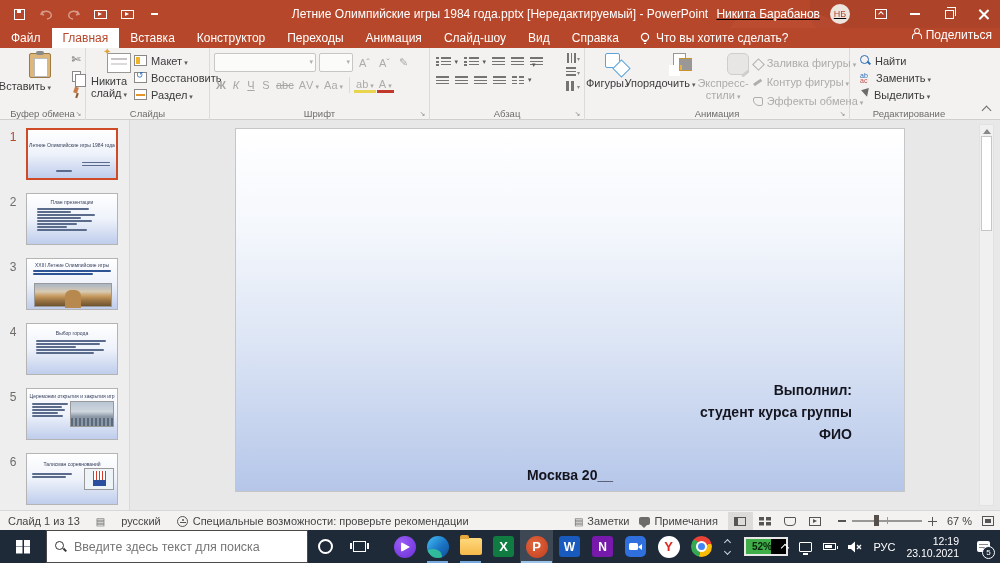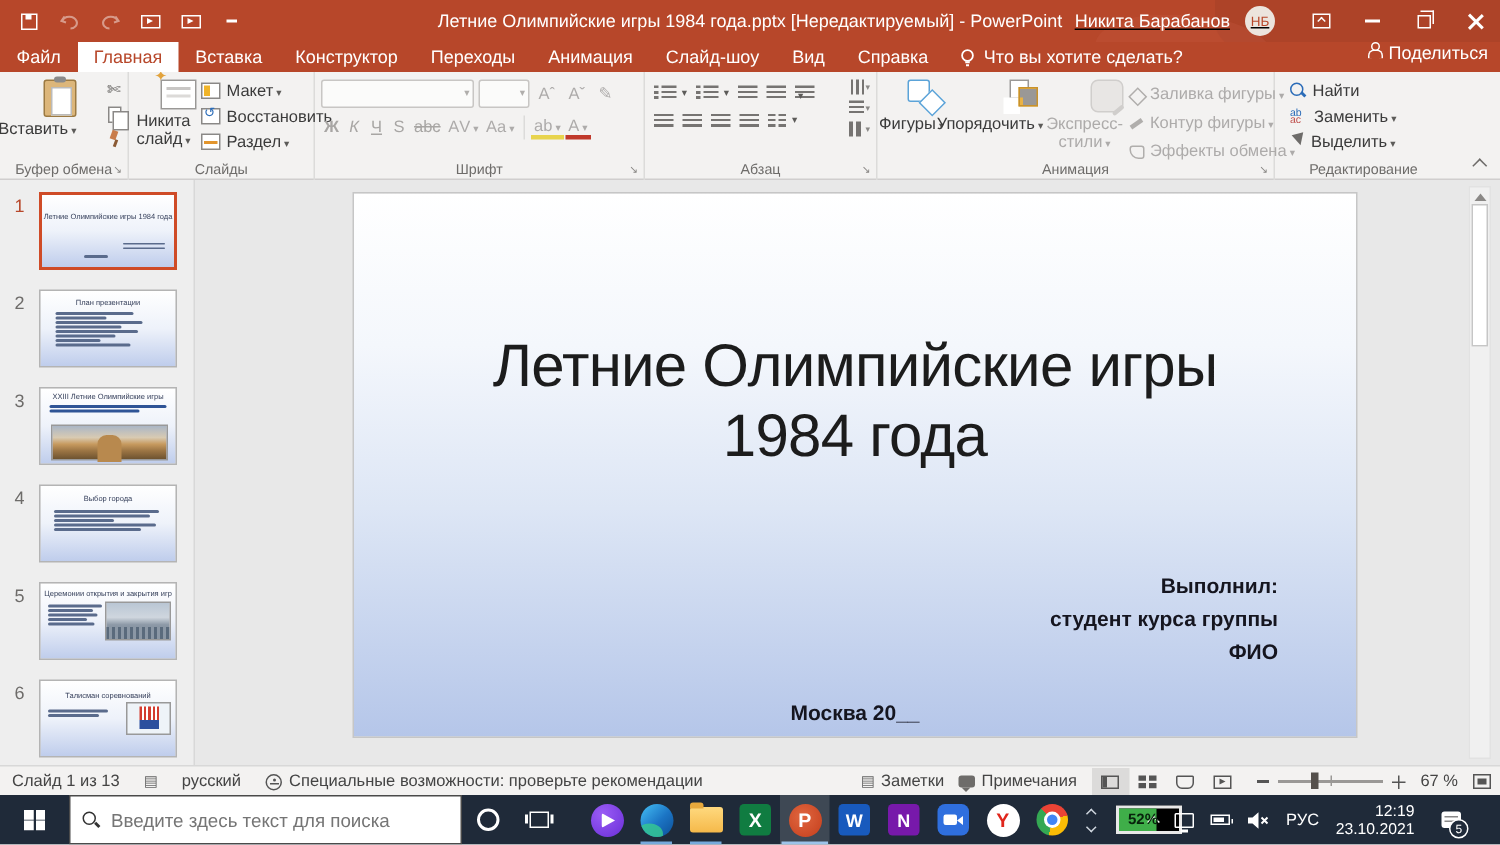--- a/index.html
+++ b/index.html
@@ -232,21 +232,21 @@
   .ic-yandex { width:22px; height:22px; background:#fff; border-radius:50%; color:#e0261c; font-size:13px; font-weight:bold; display:flex; align-items:center; justify-content:center; }
   .ic-chrome { width:21px; height:21px; border-radius:50%; background:conic-gradient(from -45deg,#ea4335 0 33%,#fbbc05 0 66%,#34a853 0 100%); position:relative; }
   .ic-chrome::before { content:""; position:absolute; left:5px; top:5px; width:11px; height:11px; background:#fff; border-radius:50%; }
   .ic-chrome::after { content:""; position:absolute; left:7px; top:7px; width:7px; height:7px; background:#4285f4; border-radius:50%; }
   .scrollarrows { width:18px; height:33px; display:flex; flex-direction:column; align-items:center; justify-content:center; gap:4px; }
   .chev-up-s { width:5px; height:5px; border-left:1.5px solid #cfd6de; border-top:1.5px solid #cfd6de; transform:rotate(45deg); }
   .chev-down-s { width:5px; height:5px; border-left:1.5px solid #cfd6de; border-top:1.5px solid #cfd6de; transform:rotate(225deg); }
   .batt-widget { width:44px; height:19px; background:#000; border:2px solid #e8e8e8; margin:0 8px; position:relative; display:flex; align-items:center; }
   .batt-fill { position:absolute; left:0; top:0; bottom:0; width:62%; background:#3fae49; }
   .batt-label { position:relative; z-index:1; font-size:10px; color:#08220c; padding-left:6px; font-weight:bold; }
-  .tray { position:absolute; right:0; top:0; height:33px; display:flex; align-items:center; gap:11px; padding-right:20px; }
+  .tray { position:absolute; right:0; top:0; height:33px; display:flex; align-items:center; gap:11px; padding-right:4px; }
   .chev-up-t { width:6px; height:6px; border-left:1.5px solid #fff; border-top:1.5px solid #fff; transform:rotate(45deg); margin-top:3px; }
   .mon-ic { width:13px; height:10px; border:1.5px solid #fff; border-radius:1px; position:relative; }
   .mon-ic::after { content:""; position:absolute; left:3px; bottom:-4px; width:5px; height:1.5px; background:#fff; }
   .batt-ic { width:13px; height:7px; border:1px solid #fff; position:relative; }
   .batt-ic::before { content:""; position:absolute; left:1px; top:1px; bottom:1px; width:7px; background:#fff; }
   .batt-ic::after { content:""; position:absolute; right:-3px; top:1.5px; width:1.5px; height:3px; background:#fff; }
   .lang { font-size:11px; }
   .clock { text-align:right; font-size:10.5px; line-height:12px; }
   .notif { position:relative; width:26px; height:33px; display:flex; align-items:center; justify-content:center; }
   .notif-ic { width:13px; height:11px; background:#fff; border-radius:2px; position:relative; }
@@ -560,24 +560,20 @@
             <div class="tbar"></div>
             <div class="tbar" style="width:34px"></div>
           </div>
           <div class="photo6"></div>
         </div>
       </div>
     </div>
 
     <div class="canvas">
       <div class="slide">
-        <div class="slide-title">
-          <div>Летние Олимпийские игры</div>
-          <div>1984 года</div>
-        </div>
         <div class="slide-byline">
           <div>Выполнил:</div>
           <div>студент курса группы</div>
           <div>ФИО</div>
         </div>
         <div class="slide-footer">Москва 20__</div>
       </div>
       <div class="vscroll">
         <div class="uparrow"></div>
         <div class="thumb-drag"></div>

